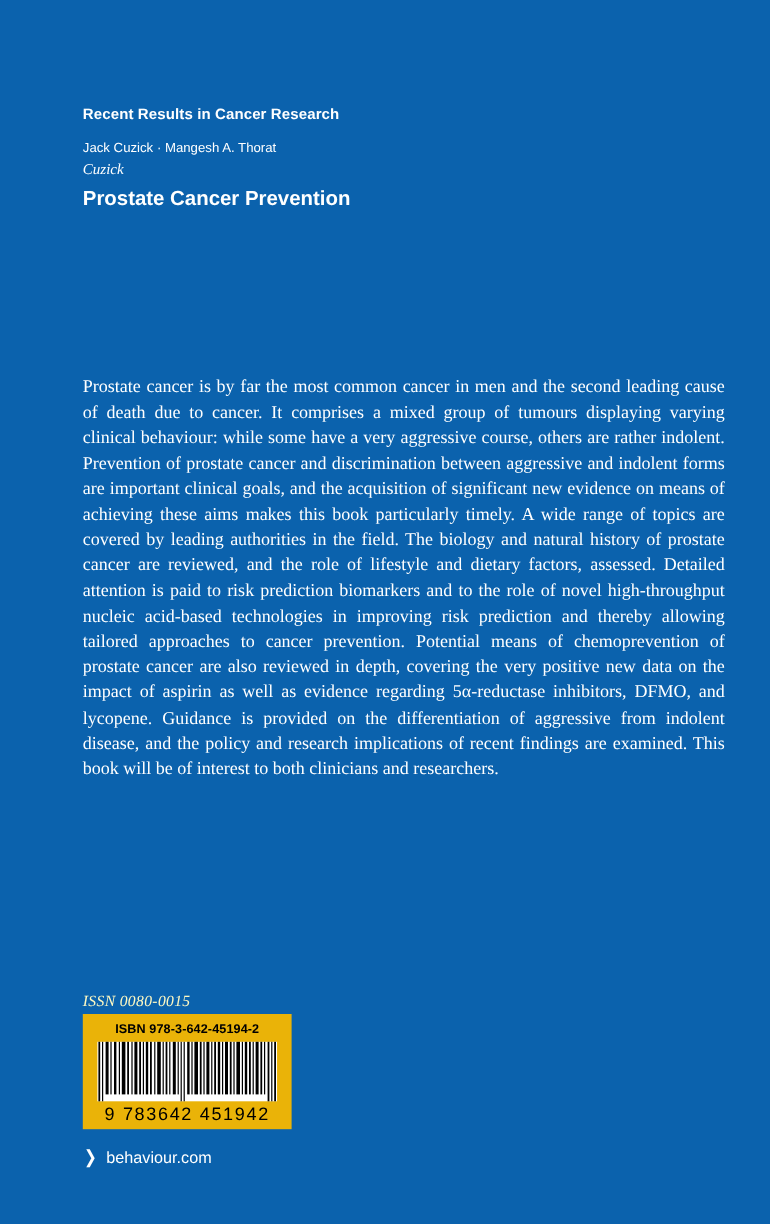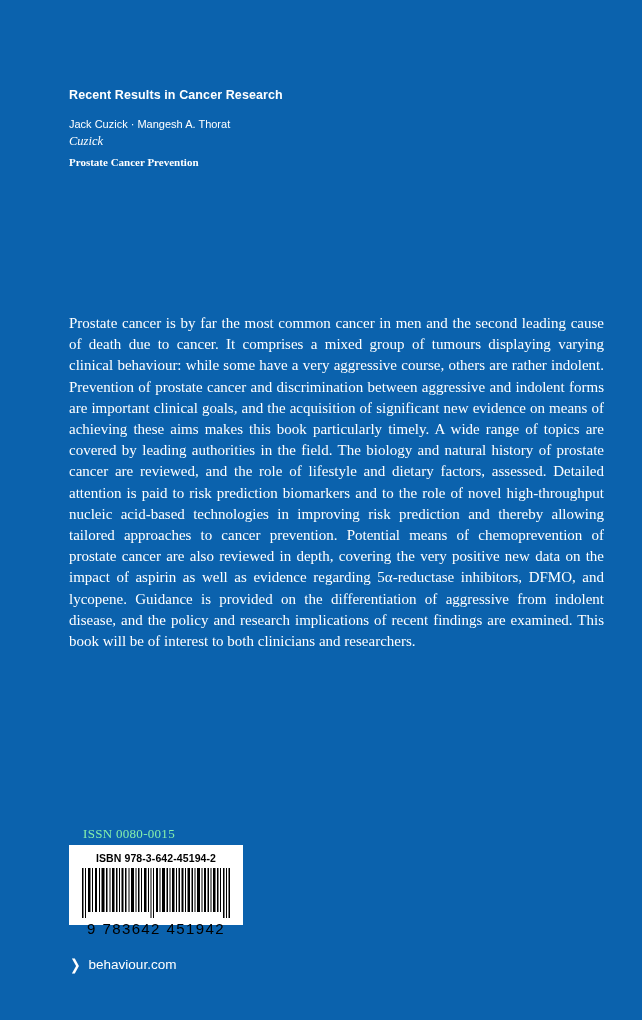--- a/index.html
+++ b/index.html
@@ -43,23 +43,23 @@
     margin: 0 0 4px 0;
   }
   .editors-label {
     font-family: "Liberation Serif", serif;
     font-style: italic;
     font-size: 12.5px;
     color: #ffffff;
     margin: 0 0 7px 0;
   }
   .book-title {
-    font-family: Liberation Serif, serif;
+    font-family: Liberation Sans, sans-serif;
     font-weight: bold;
-    font-size: 11px;
+    font-size: 17px;
     color: #ffffff;
     margin: 0;
   }
 
   
   .blurb {
     position: absolute;
     left: 69px;
     top: 313px;
     width: 535px;
@@ -68,34 +68,35 @@
     font-size: 15px;
     line-height: 21.2px;
     text-align: justify;
     text-justify: inter-word;
     hyphens: none;
   }
 
   
   .issn {
     position: absolute;
-    left: 83px;
+    left: 69px;
     top: 826px;
     font-family: "Liberation Serif", serif;
     font-size: 13px;
-    color: #86efac;
+    color: #fef9c3;
     letter-spacing: 0.3px;
+    font-style: italic;
   }
   .isbn-box {
     position: absolute;
     left: 69px;
     top: 845px;
     width: 174px;
-    height: 80px;
-    background: #ffffff;
+    height: 96px;
+    background: #eab308;
     box-sizing: border-box;
     padding: 7px 0 0 0;
     text-align: center;
   }
   .isbn-text {
     font-family: "Liberation Sans", sans-serif;
     font-size: 10.5px;
     color: #000000;
     font-weight: bold;
     letter-spacing: 0.1px;

